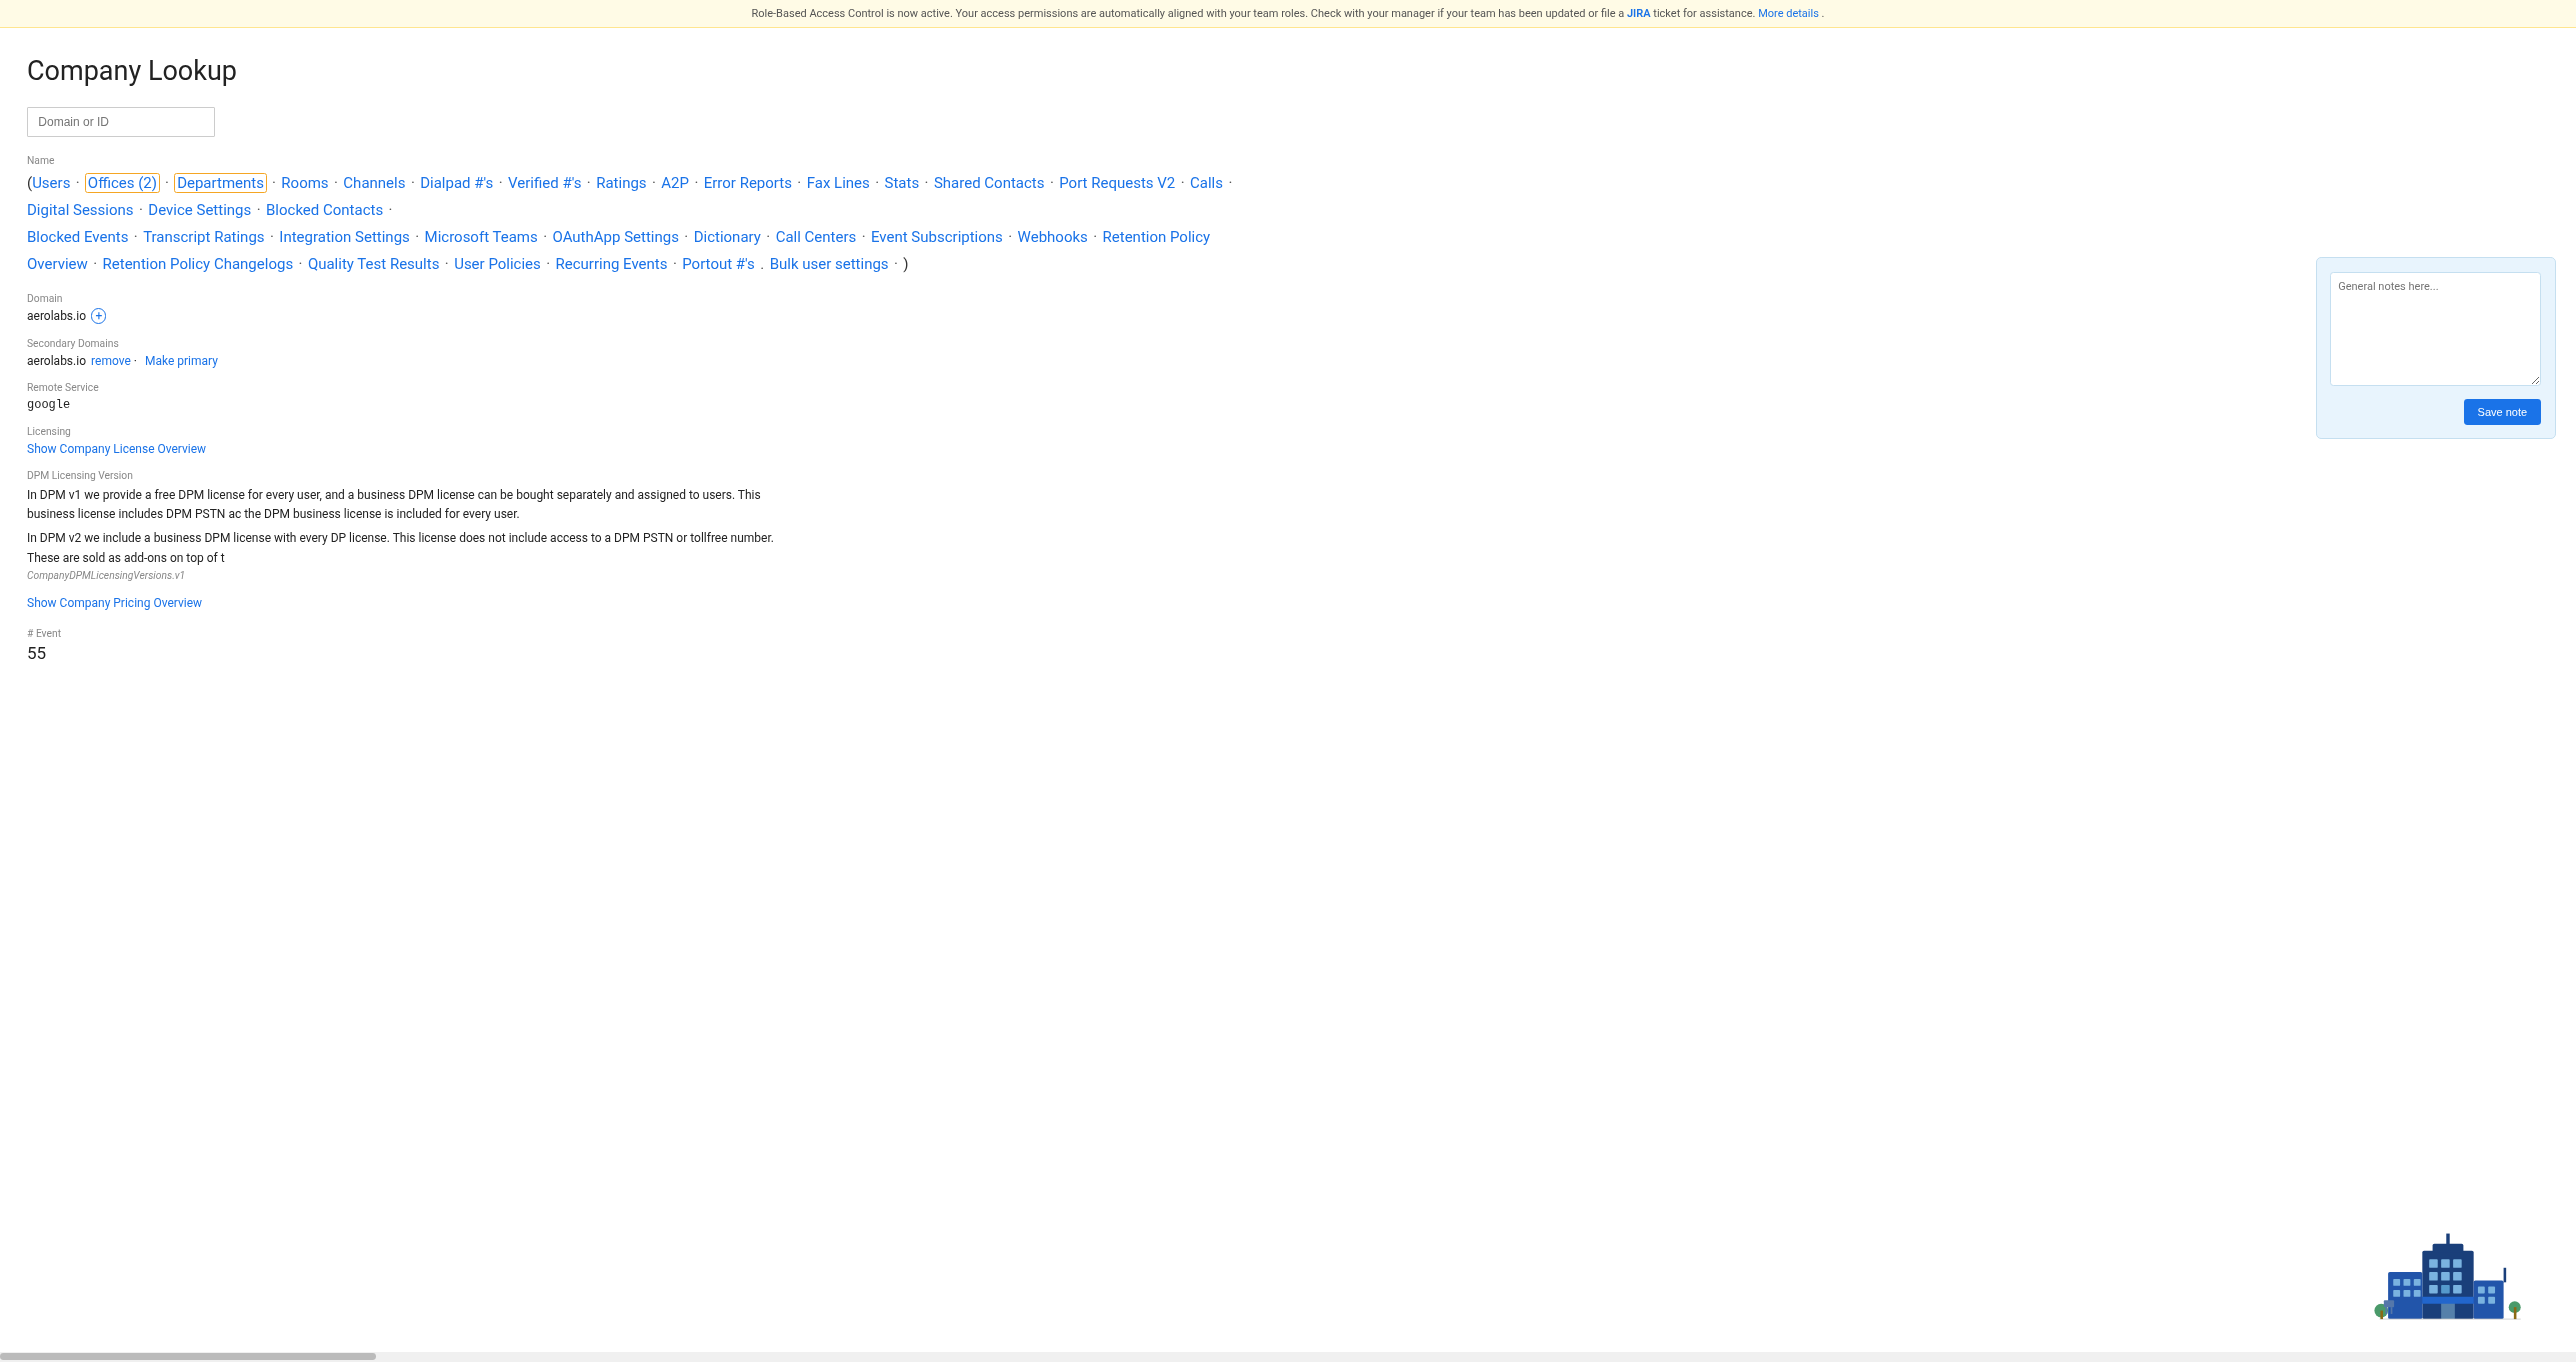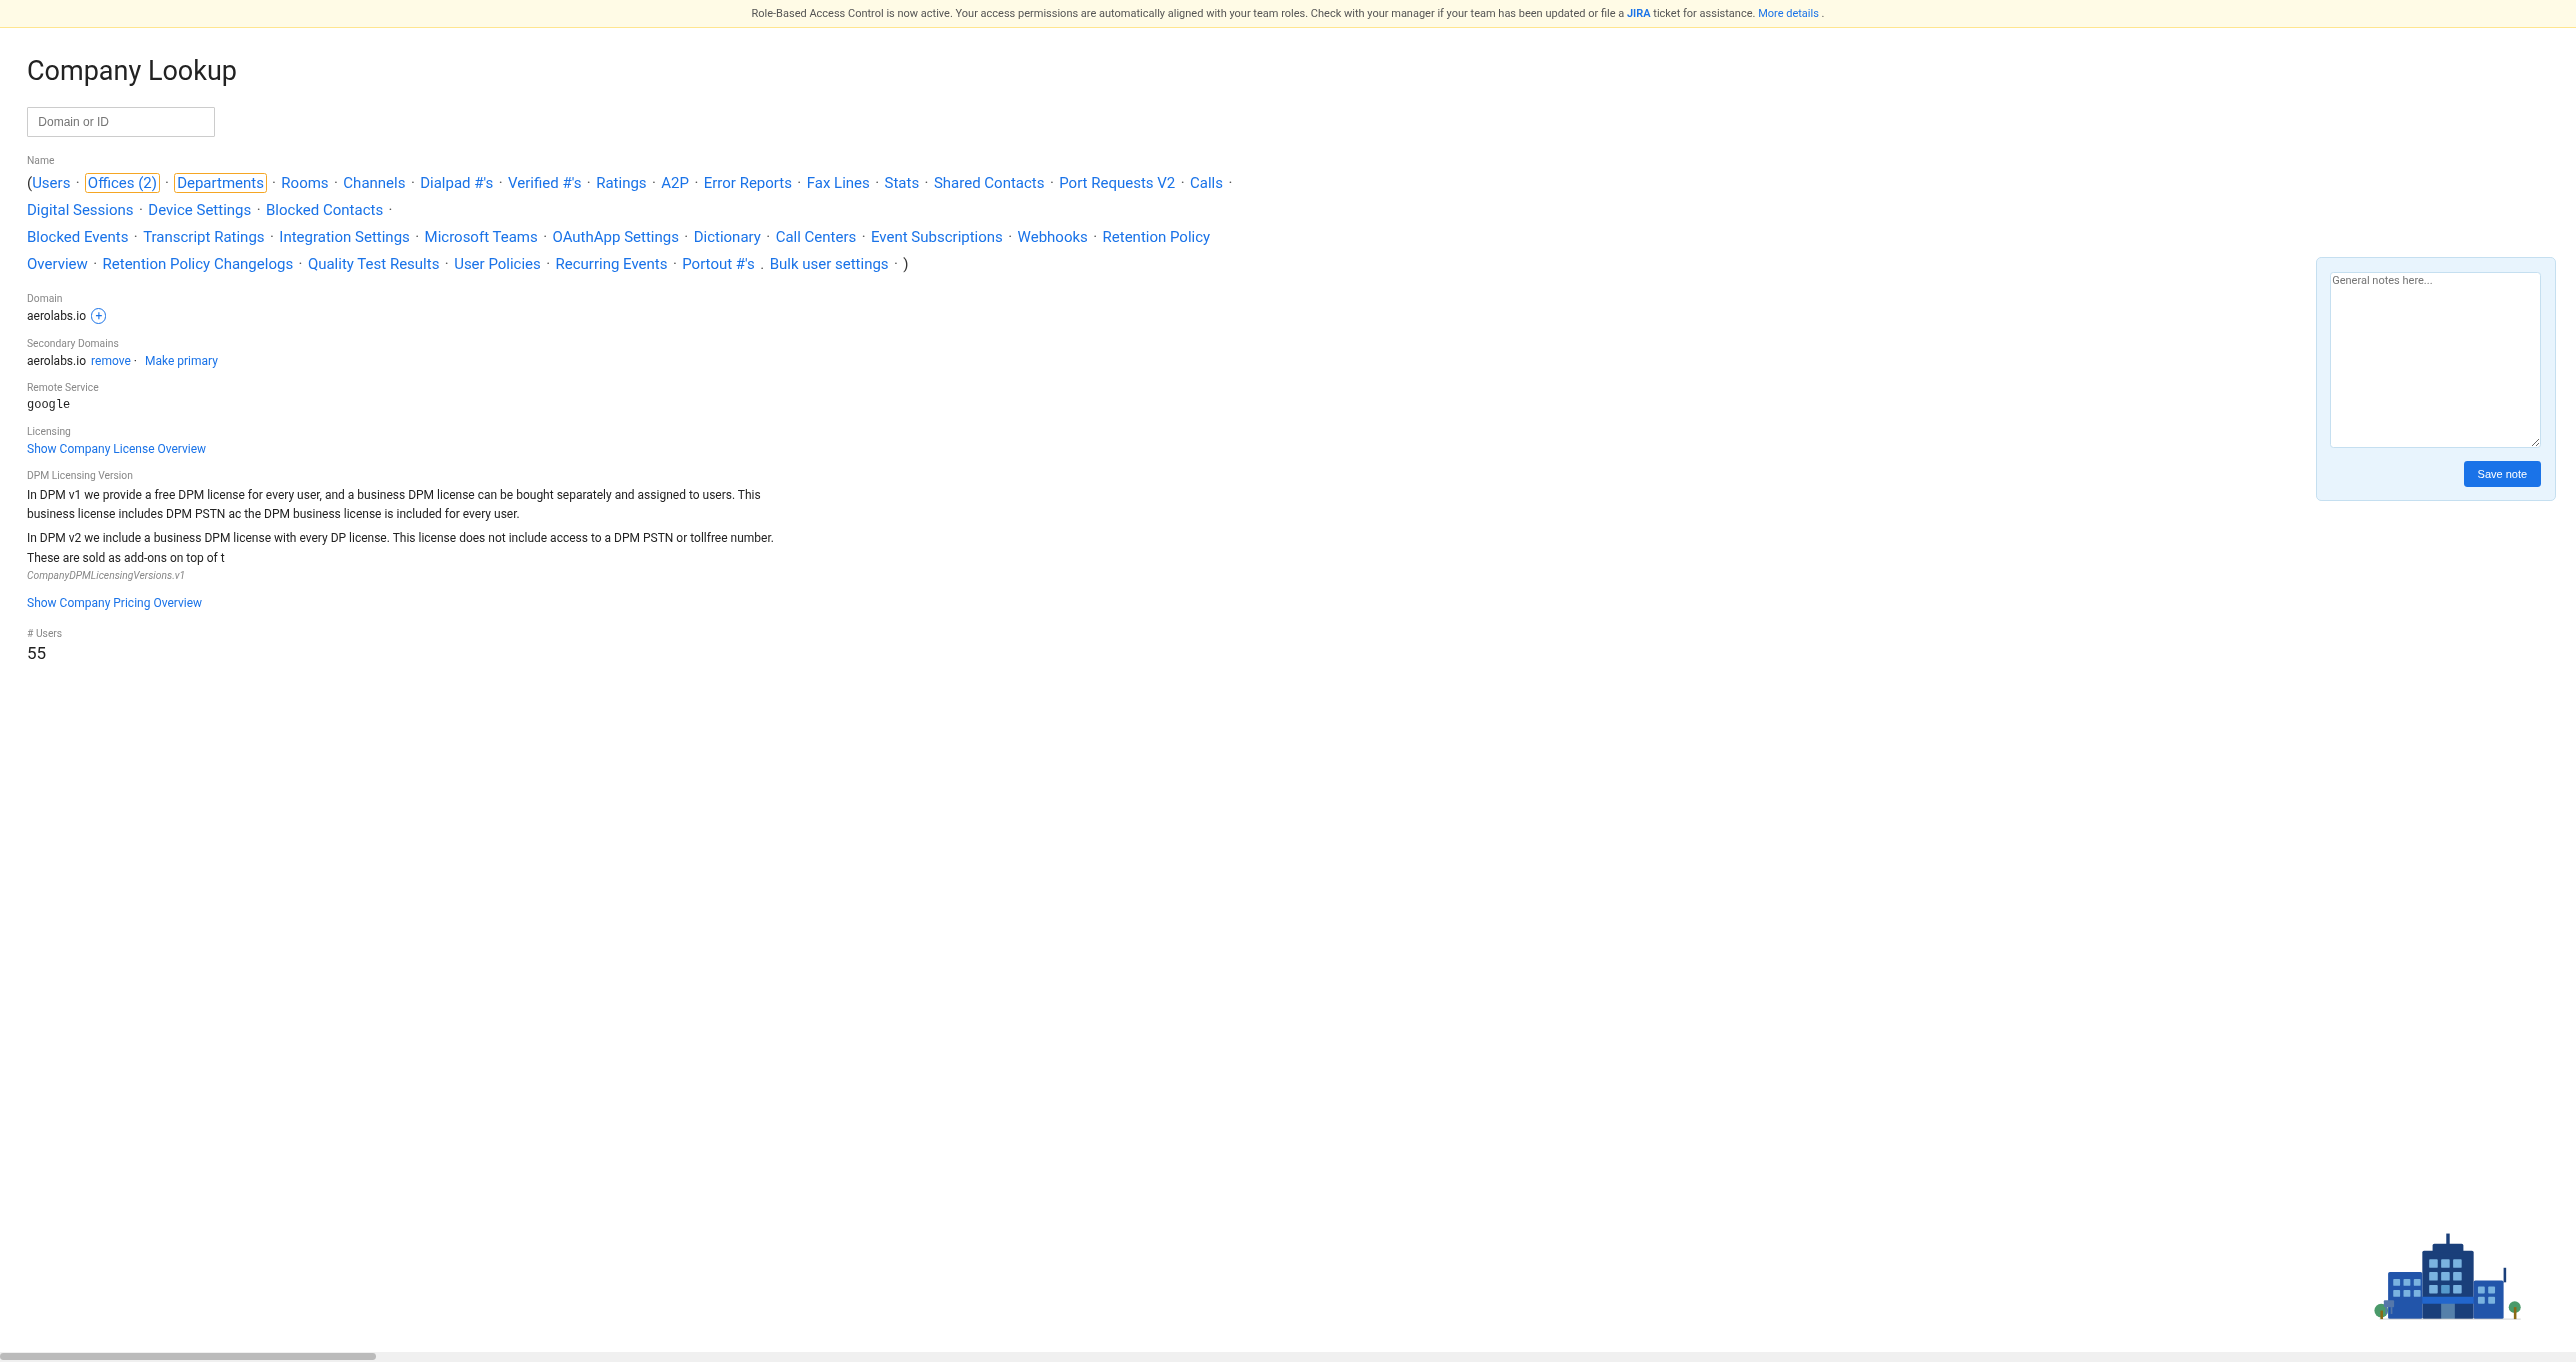--- a/index.html
+++ b/index.html
@@ -148,27 +148,27 @@
       right: 20.5px;
       top: 257px;
       width: 240px;
       background: #e8f4fd;
       border: 0.9px solid #c5dff0;
       border-radius: 5.1px;
       padding: 13.7px;
     }
     .notes-textarea {
       width: 100%;
-      height: 176px;
+      height: 114px;
       border: 0.9px solid #c5dff0;
       border-radius: 3.4px;
       background: #fff;
       font-size: 11px;
       color: #999;
-      padding: 1px;
+      padding: 7px;
       resize: vertical;
       outline: none;
       font-family: inherit;
     }
     .save-note-btn {
       margin-top: 10.3px;
       background: #1a73e8;
       color: #fff;
       border: none;
       border-radius: 3.4px;
@@ -247,21 +247,21 @@
   <div class="dpm-text">
     <span>In DPM v1 we provide a free DPM license for every user, and a business DPM license can be bought separately and assigned to users. This business license includes DPM PSTN ac the DPM business license is included for every user.</span>
   </div>
   <div class="dpm-text" style="margin-top:5.1px;">
     <span>In DPM v2 we include a business DPM license with every DP license. This license does not include access to a DPM PSTN or tollfree number. These are sold as add-ons on top of t</span>
   </div>
   <div class="dpm-version-tag">CompanyDPMLicensingVersions.v1</div>
 
   <a class="link-blue" style="margin-top:13.7px;" href="#">Show Company Pricing Overview</a>
 
-  <div class="field-label" style="margin-top:17px;"># Users</div>
+  <div class="field-label" style="margin-top:17px;"># Event</div>
   <div class="users-count">55</div>
 
 </div>
 
 <div class="notes-panel">
   <textarea class="notes-textarea" placeholder="General notes here..." style=""></textarea>
   <button class="save-note-btn">Save note</button>
   <div style="clear:both;"></div>
 </div>
 

